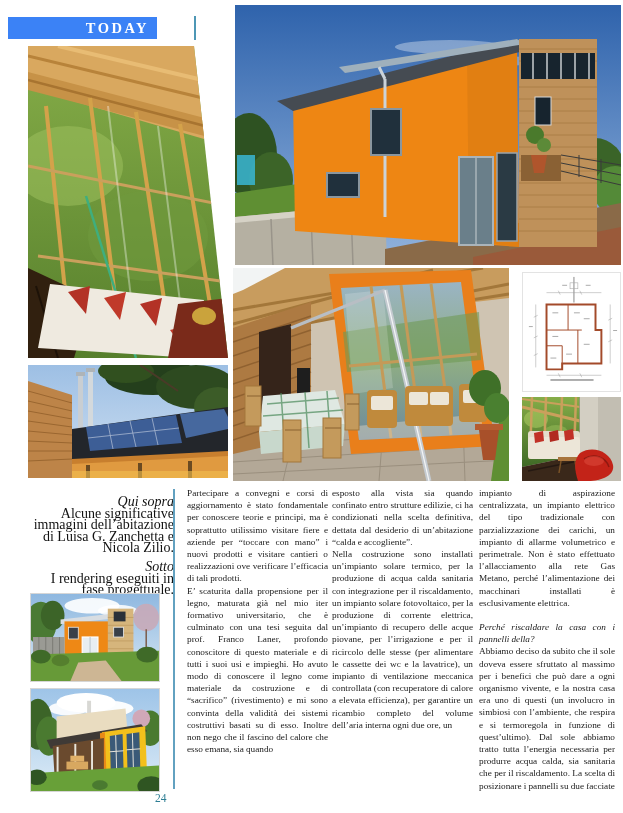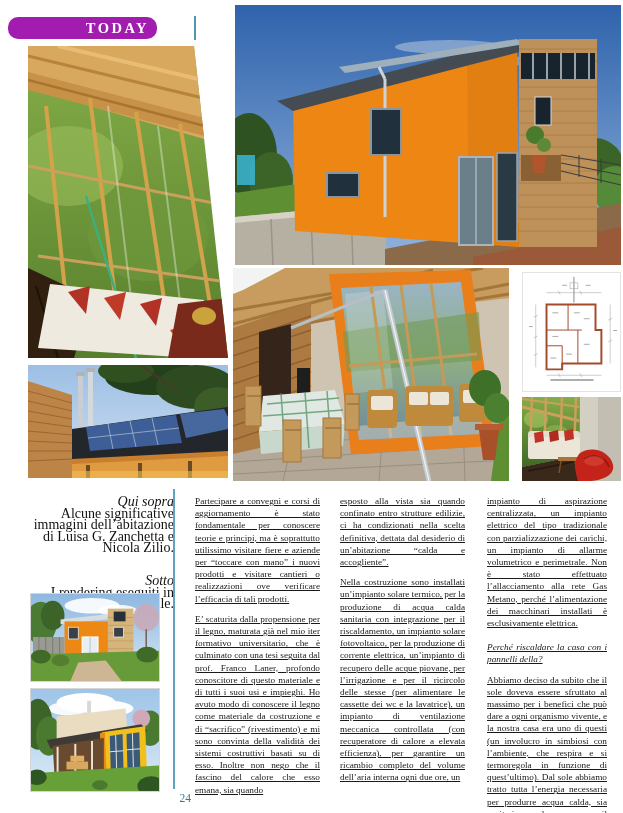--- a/index.html
+++ b/index.html
@@ -1,50 +1,50 @@
 <!DOCTYPE html>
 <html lang="it"><head>
 <meta charset="utf-8">
 <style>
   html,body{margin:0;padding:0;background:#ffffff;}
   .page{position:relative;width:623px;height:813px;background:#ffffff;overflow:hidden;
         font-family:"Liberation Serif","DejaVu Serif",serif;color:#1a1a1a;}
   
-  .today-band{position:absolute;left:8px;top:17px;width:149px;height:22px;background:#a21caf;
+  .today-band{position:absolute;left:8px;top:17px;width:149px;height:22px;background:#3b82f6;
               color:#ffffff;font-weight:bold;font-size:14.5px;letter-spacing:2.5px;
-              text-align:right;line-height:22px;padding-right:8px;box-sizing:border-box;border-radius:10px;}
+              text-align:right;line-height:22px;padding-right:8px;box-sizing:border-box;}
   .today-rule{position:absolute;left:194px;top:16px;width:2px;height:24px;background:#4e97b5;}
   
   .ph{position:absolute;overflow:hidden;}
   .ph svg{display:block;width:100%;height:100%;}
   .ph-conservatory{left:28px;top:46px;width:200px;height:312px;
                    clip-path:polygon(0 0,83% 0,100% 100%,0 100%);}
   .ph-house{left:235px;top:5px;width:386px;height:260px;}
   .ph-patio{left:233px;top:268px;width:276px;height:213px;}
   .ph-solar{left:28px;top:365px;width:200px;height:113px;}
   .ph-plan{left:522px;top:272px;width:99px;height:120px;border:1px solid #e3e3e3;box-sizing:border-box;}
   .ph-sofa{left:522px;top:397px;width:99px;height:84px;}
   .ph-render1{left:30px;top:593px;width:130px;height:89px;border:1px solid #d6d6d6;box-sizing:border-box;}
   .ph-render2{left:30px;top:688px;width:130px;height:104px;border:1px solid #d6d6d6;box-sizing:border-box;}
   
   .caption{position:absolute;left:30px;top:496px;width:144px;text-align:right;
            font-size:14px;line-height:11.6px;color:#111;}
   .caption .lbl{font-style:italic;}
-  .caption .grp2{margin-top:21px;}
+  .caption .grp2{margin-top:7px;}
   
   .vrule{position:absolute;left:173px;top:489px;width:1.5px;height:300px;background:#62a1c0;}
-  .pagenum{position:absolute;left:155px;top:792px;width:36px;text-align:right;
+  .pagenum{position:absolute;left:155px;top:792px;width:36px;text-align:left;
            color:#2d7e94;font-size:11.5px;}
   
   .col{position:absolute;top:487px;font-size:9.25px;line-height:12.2px;text-align:justify;
        hyphens:auto;-webkit-hyphens:auto;word-spacing:-0.2px;}
   .col-1{left:187px;width:141px;}
   .col-2{left:332px;width:141px;}
   .col-3{left:479px;width:136px;}
-  .col p{margin:8px;text-decoration:underline;}
+  .col p{margin:0;}
   .col p.question{margin-top:12px;font-style:italic;}
 </style>
 </head>
 <body>
 
 <div class="page">
 
   <div class="today-band">
     <span>TODAY</span>
   </div>

